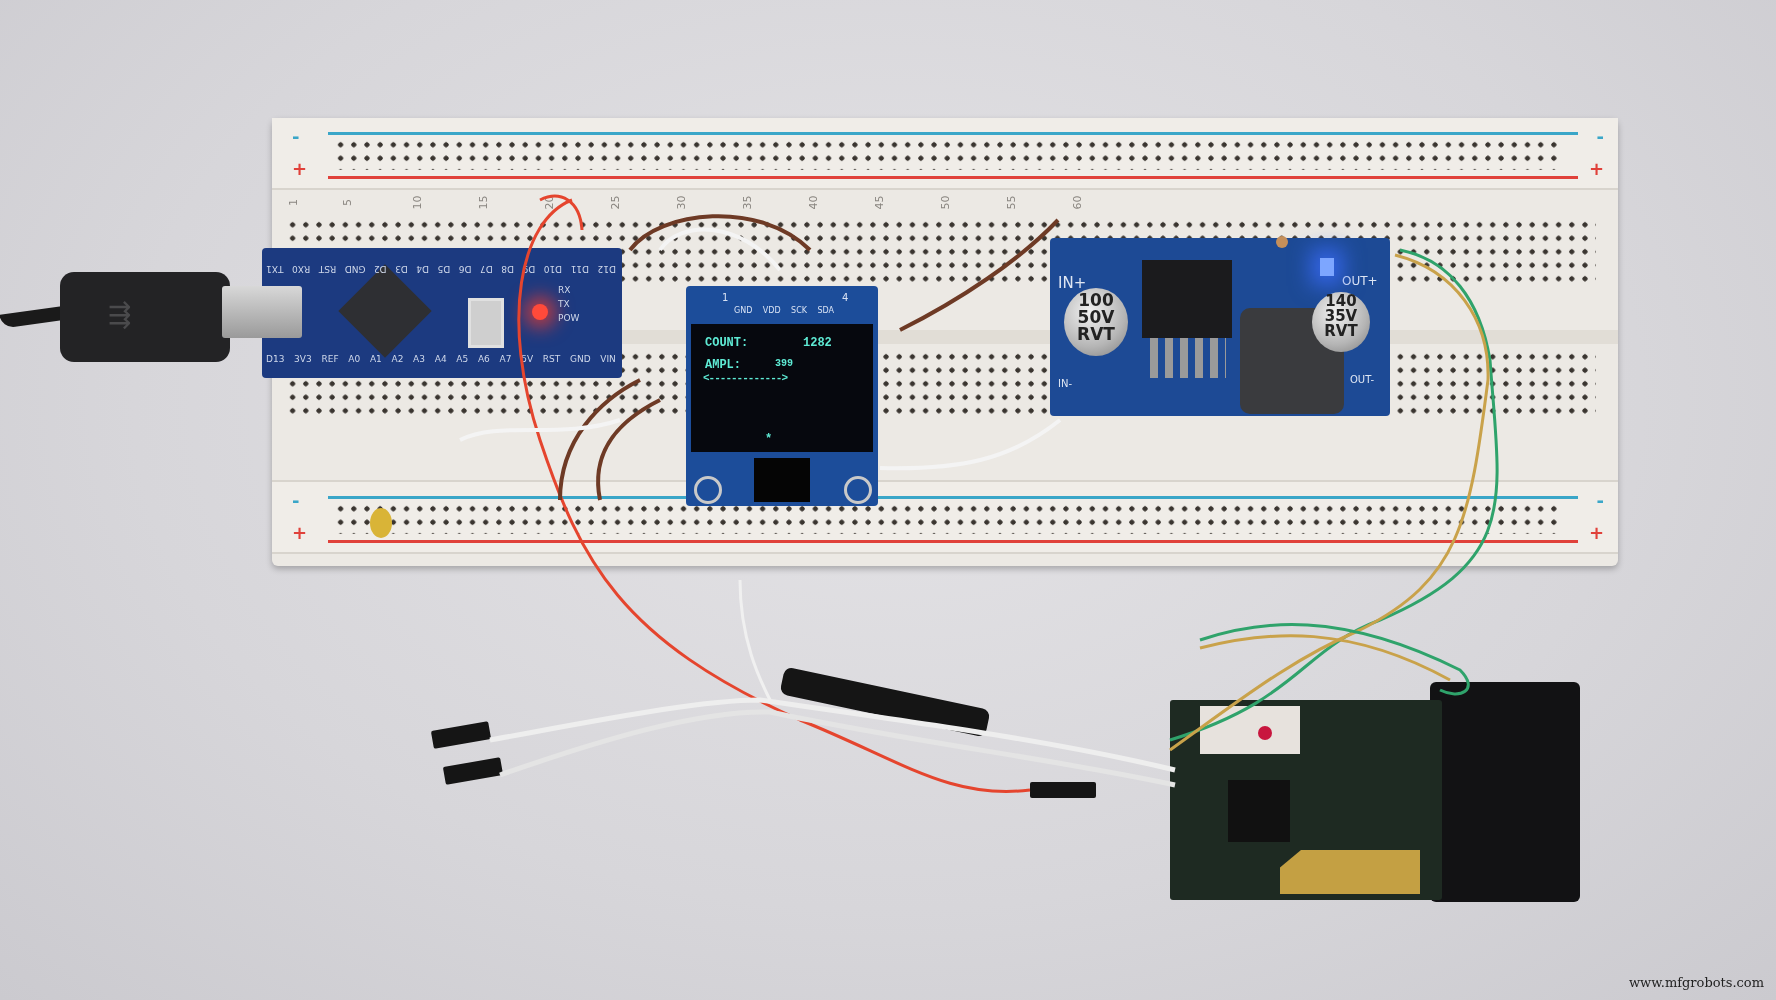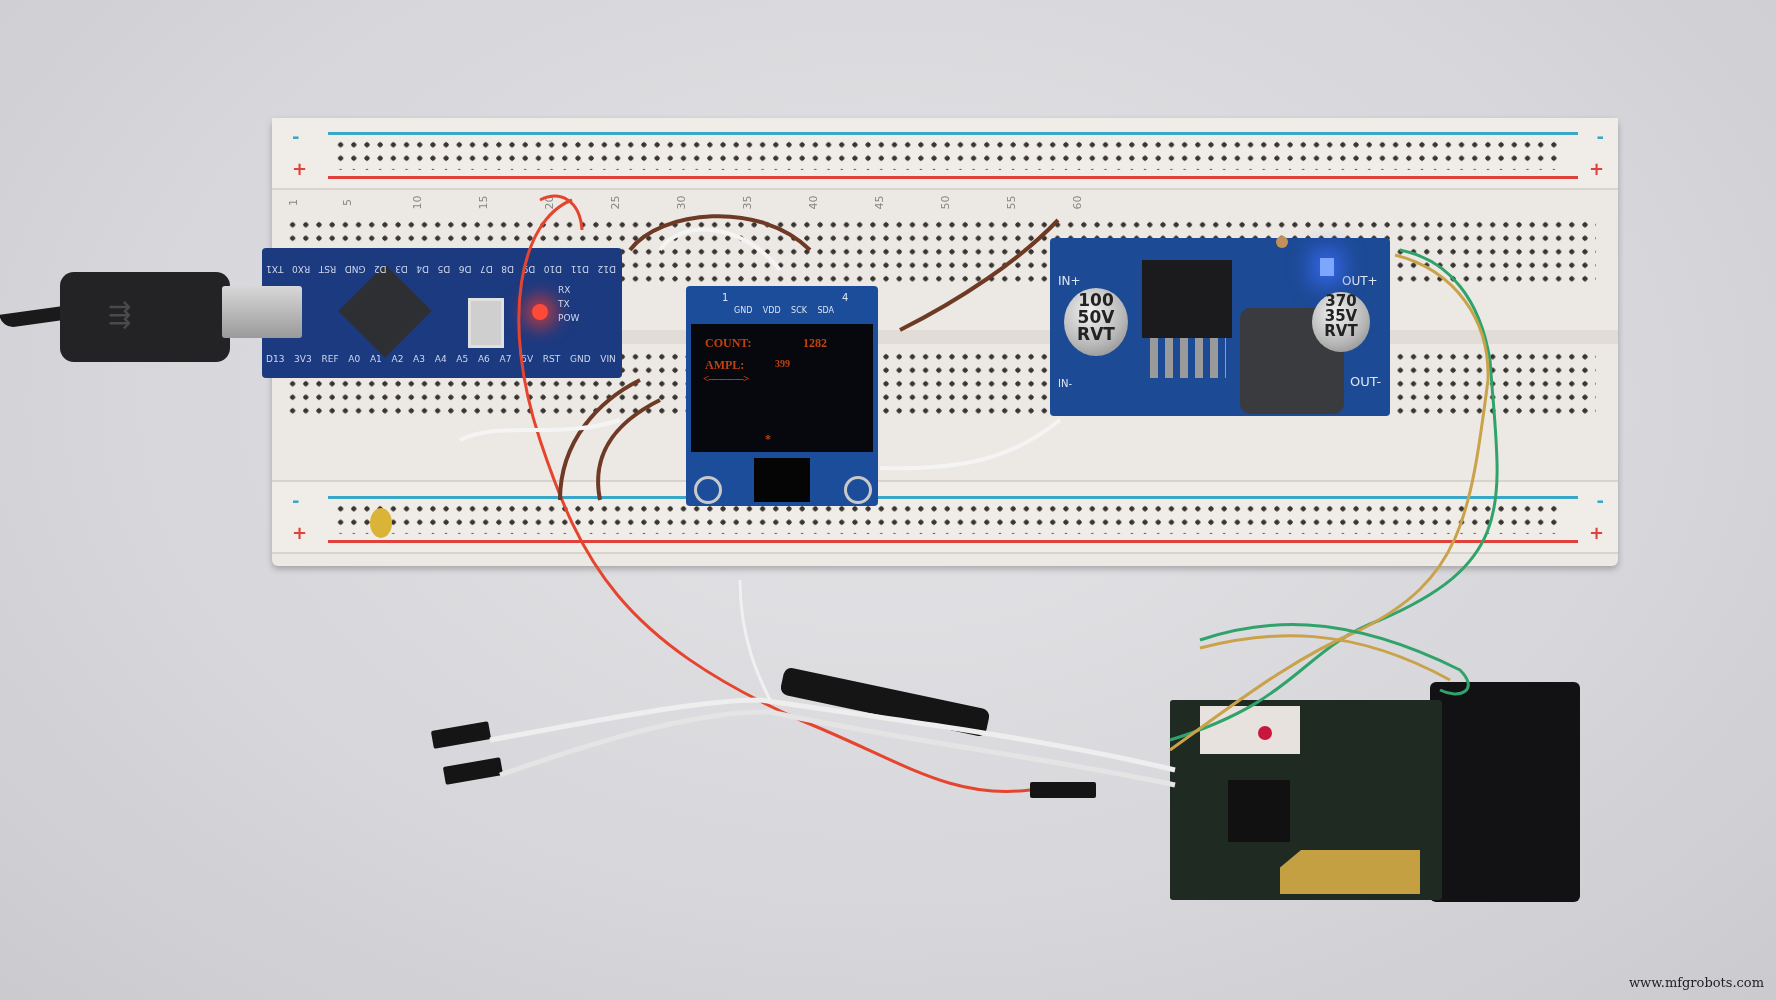--- a/index.html
+++ b/index.html
@@ -17,21 +17,21 @@
   .holes{position:absolute;background-image:radial-gradient(circle,#3a3530 0 2.3px,transparent 2.8px);
          background-size:13.2px 13.5px;}
   .numrow{position:absolute;font-size:11px;color:#8a8680;}
   .numrow span{position:absolute;transform:rotate(-90deg);}
   .groove{position:absolute;left:0;width:1346px;height:14px;background:#e1ddd6;}
   
   .pcb{position:absolute;border-radius:4px;}
   .nano{left:262px;top:248px;width:360px;height:130px;background:#1c3a80;}
   .oled{left:686px;top:286px;width:192px;height:220px;background:#1c4d9a;}
   .oled .screen{position:absolute;left:5px;top:38px;width:182px;height:128px;background:#06080e;}
-  .oledtxt{position:absolute;color:#c2410c;font-family:Liberation Serif, serif;font-weight:bold;}
+  .oledtxt{position:absolute;color:#5eead4;font-family:Liberation Mono, monospace;font-weight:bold;}
   .buck{left:1050px;top:238px;width:340px;height:178px;background:#1d4a95;}
   .cap{position:absolute;border-radius:50%;background:radial-gradient(circle at 40% 35%,#f2f2f2,#b5b5b5 60%,#7d7d7d);
        color:#222;font-weight:bold;font-size:17px;line-height:17px;text-align:center;}
   .laser{left:1170px;top:682px;width:410px;height:218px;}
   .sensor-body{position:absolute;left:260px;top:0;width:150px;height:220px;background:#121214;border-radius:6px;}
   .sensor-pcb{position:absolute;left:0;top:18px;width:272px;height:200px;background:#1e2a22;border-radius:3px;}
   .usb{left:60px;top:272px;width:170px;height:90px;background:#232325;border-radius:14px;}
   .cable{left:0;top:310px;width:70px;height:14px;background:#1a1a1a;border-radius:0 0 0 14px;transform:rotate(-8deg);}
   .jump{position:absolute;background:#151515;border-radius:2px;}
   .wm{right:12px;bottom:10px;font-family:"DejaVu Serif",serif;font-size:13px;color:#222;}
@@ -151,36 +151,36 @@
     <span class="oledtxt" style="left:84px;top:34px;font-size:10px;">399</span>
     <span class="oledtxt" style="left:12px;top:48px;font-size:11px;letter-spacing:-1px;">&lt;-------------&gt;</span>
     <span class="oledtxt" style="left:74px;top:108px;font-size:12px;">*</span>
   </div>
   <div class="abs" style="left:8px;top:190px;width:22px;height:22px;border-radius:50%;border:3px solid #c9c9c9;"></div>
   <div class="abs" style="left:158px;top:190px;width:22px;height:22px;border-radius:50%;border:3px solid #c9c9c9;"></div>
   <div class="abs" style="left:68px;top:172px;width:56px;height:44px;background:#050505;"></div>
 </div>
 
 <div class="pcb buck">
-  <span class="abs" style="left:8px;top:36px;font-size:12px;color:#dfe6f3;">IN+</span>
+  <span class="abs" style="left:8px;top:36px;font-size:15px;color:#dfe6f3;">IN+</span>
   <span class="abs" style="left:8px;top:140px;font-size:10px;color:#dfe6f3;">IN-</span>
   <span class="abs" style="left:292px;top:36px;font-size:12px;color:#dfe6f3;">OUT+</span>
-  <span class="abs" style="left:300px;top:136px;font-size:13px;color:#dfe6f3;">OUT-</span>
+  <span class="abs" style="left:300px;top:136px;font-size:10px;color:#dfe6f3;">OUT-</span>
   <div class="cap" style="left:14px;top:50px;width:64px;height:64px;padding-top:4px;">
     <div>100</div>
       <div>50V</div>
       <div>RVT</div>
   </div>
   <div class="abs" style="left:92px;top:22px;width:90px;height:78px;background:#1b1b1d;"></div>
   <div class="abs" style="left:100px;top:100px;width:76px;height:40px;background:repeating-linear-gradient(90deg,#9a9a9a 0 8px,transparent 8px 15px);"></div>
   <div class="abs" style="left:190px;top:70px;width:104px;height:106px;background:#3a3b3e;border-radius:10px;"></div>
   <div class="abs" style="left:226px;top:-2px;width:12px;height:12px;background:#c58f5a;border-radius:50%;"></div>
   <div class="abs" style="left:270px;top:20px;width:14px;height:18px;background:#7da6ff;box-shadow:0 0 20px 10px rgba(60,110,255,.7);"></div>
   <div class="cap" style="left:262px;top:54px;width:58px;height:58px;padding-top:2px;font-size:15px;line-height:15px;">
-    <div>370</div>
+    <div>140</div>
       <div>35V</div>
       <div>RVT</div>
   </div>
 </div>
 
 <div class="abs laser">
   <div class="sensor-body"></div>
   <div class="sensor-pcb">
     <div class="abs" style="left:30px;top:6px;width:100px;height:48px;background:#e7e2dd;"></div>
     <div class="abs" style="left:88px;top:26px;width:14px;height:14px;border-radius:50%;background:#c8163e;"></div>

